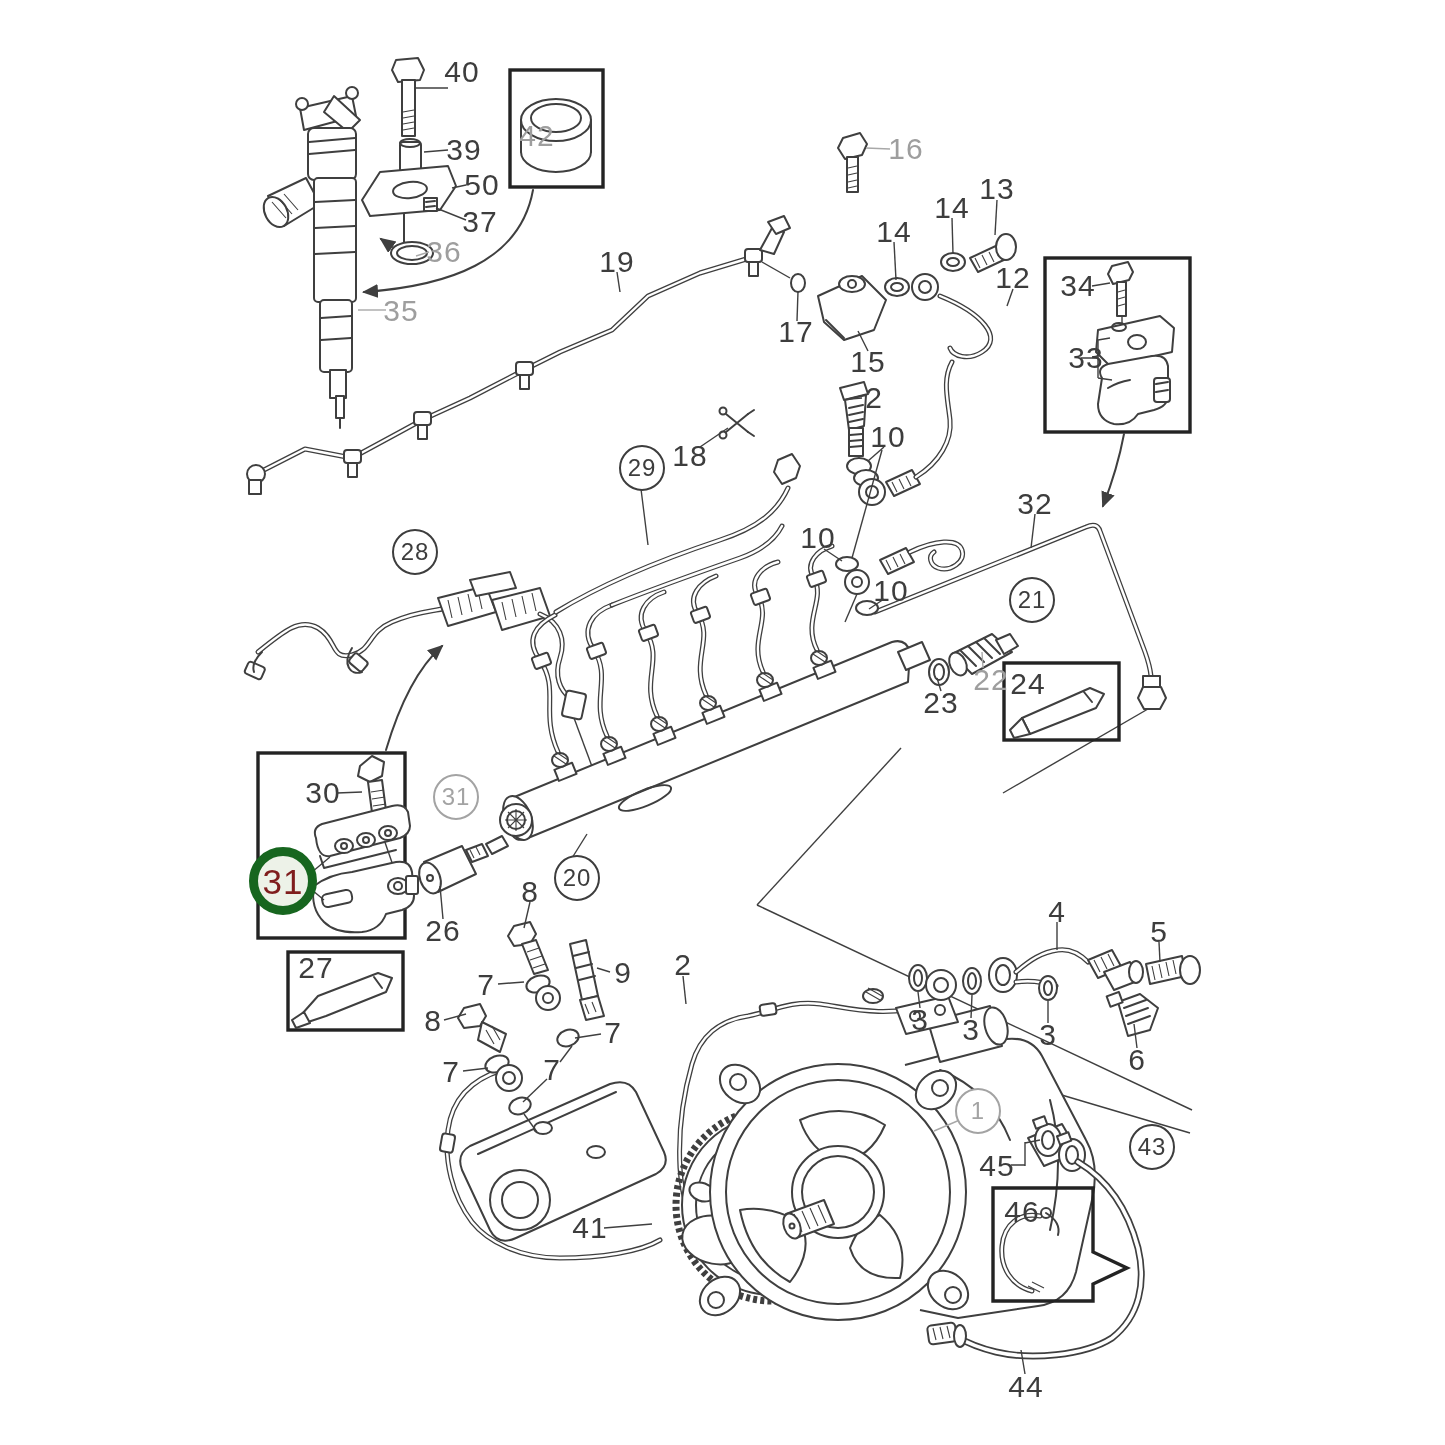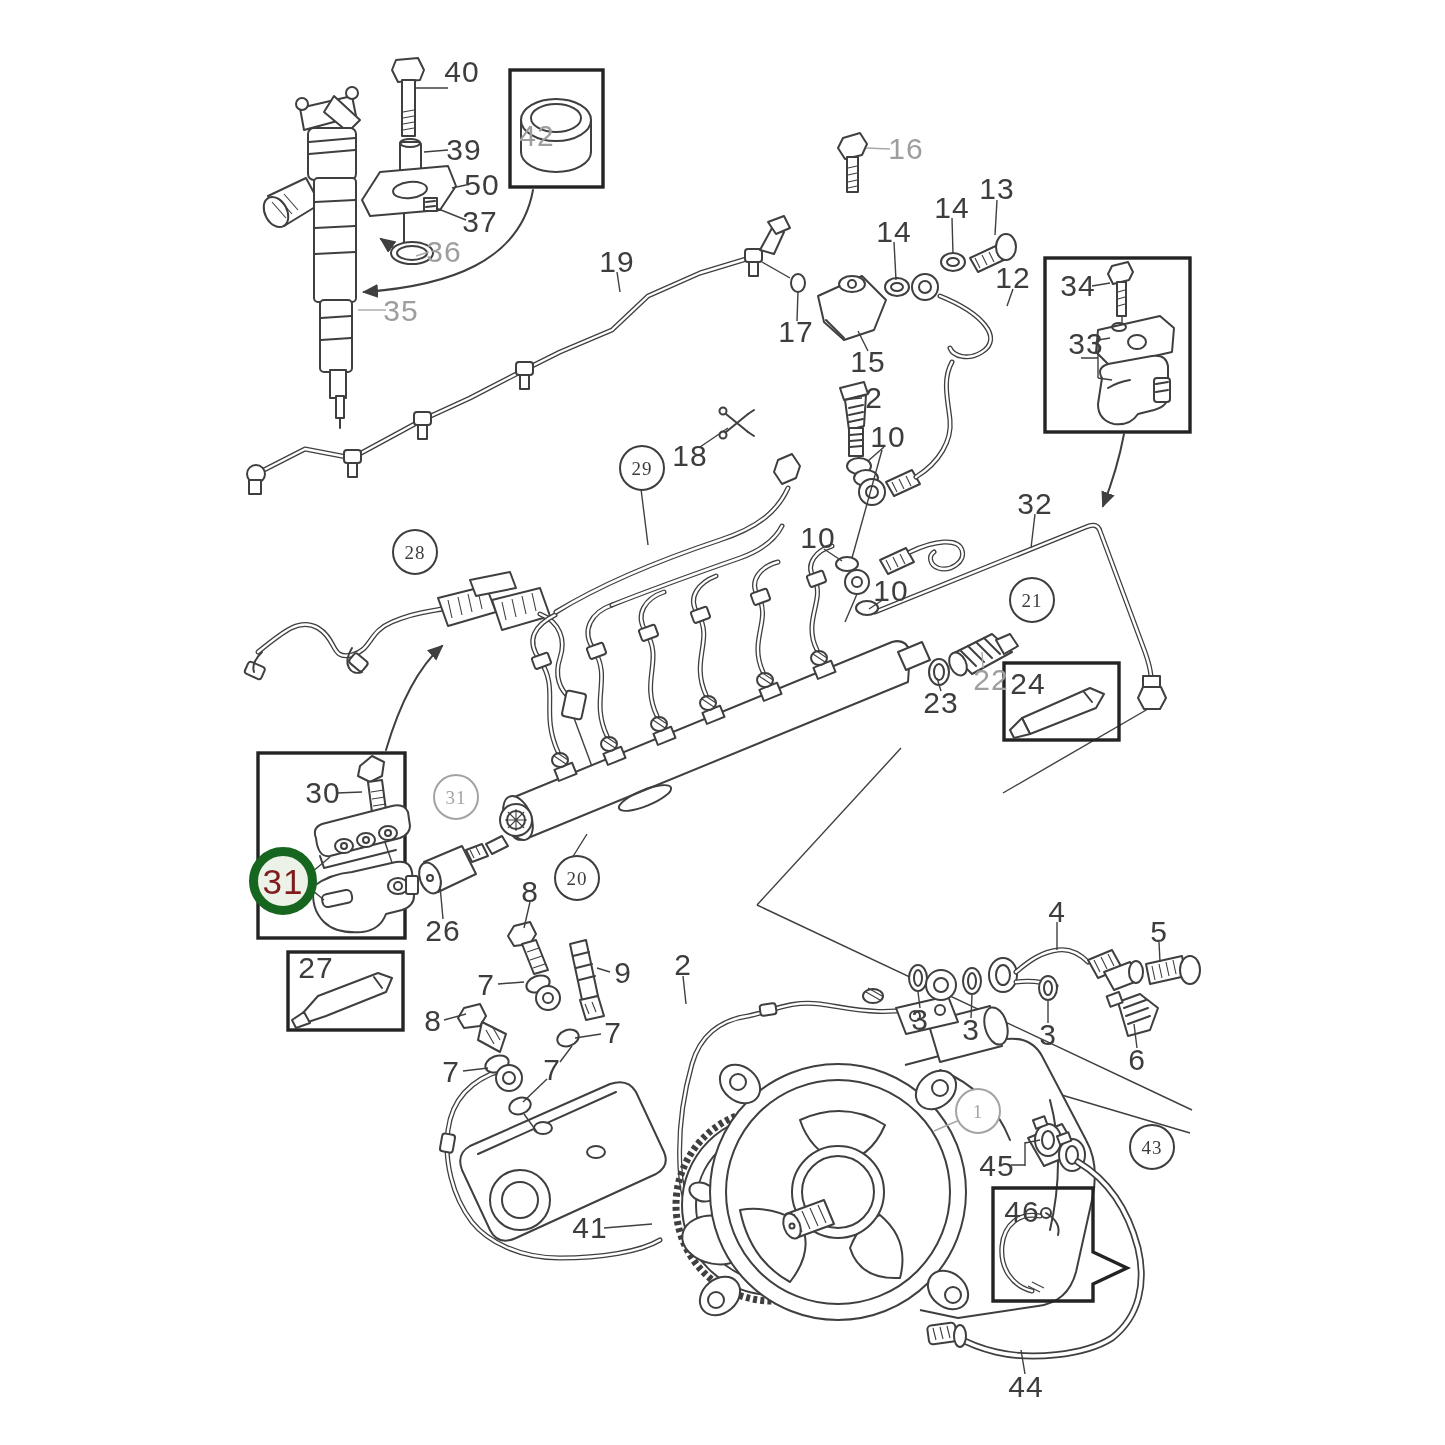--- a/index.html
+++ b/index.html
@@ -19,21 +19,21 @@
   .pipe{stroke:var(--line);stroke-width:5;fill:none;stroke-linecap:round;stroke-linejoin:round}
   .core{stroke:#fff;stroke-width:2.4;fill:none;stroke-linecap:round;stroke-linejoin:round}
   .pipe2{stroke:var(--line);stroke-width:7;fill:none;stroke-linecap:round}
   .core2{stroke:#fff;stroke-width:3.6;fill:none;stroke-linecap:round}
   .lbl{position:absolute;transform:translate(-50%,-50%);
        font:400 30px/1 "Liberation Sans",sans-serif;color:var(--label);
        letter-spacing:1px;white-space:nowrap;cursor:pointer;}
   .lbl.gray{color:var(--gray);}
   .lbl.circle,.lbl.circle-gray{width:42px;height:42px;border:2.6px solid var(--label);
        border-radius:50%;display:flex;align-items:center;justify-content:center;
-       font-size:19px;background:#fff;font-family:Liberation Serif, serif;}
+       font-size:24px;background:#fff;}
   .lbl.circle-gray{border-color:#a3a3a3;color:#a3a3a3;}
   .lbl.circle-highlight{width:50px;height:50px;border:9px solid var(--hl-ring);
        border-radius:50%;display:flex;align-items:center;justify-content:center;
        font-size:35px;background:var(--hl-fill);color:#7f1d1d;}
 </style>
 </head>
 <body>
 
 <div class="stage">
 <svg width="1445" height="1445" viewBox="0 0 1445 1445">
@@ -530,21 +530,21 @@
       <div class="lbl gray" style="left: 401px; top: 311px;">35</div>
       <div class="lbl plain" style="left: 617px; top: 262px;">19</div>
       <div class="lbl gray" style="left: 906px; top: 149px;">16</div>
       <div class="lbl plain" style="left: 894px; top: 232px;">14</div>
       <div class="lbl plain" style="left: 952px; top: 208px;">14</div>
       <div class="lbl plain" style="left: 997px; top: 189px;">13</div>
       <div class="lbl plain" style="left: 1013px; top: 278px;">12</div>
       <div class="lbl plain" style="left: 796px; top: 332px;">17</div>
       <div class="lbl plain" style="left: 868px; top: 362px;">15</div>
       <div class="lbl plain" style="left: 1078px; top: 286px;">34</div>
-      <div class="lbl plain" style="left: 1066px; top: 344px; padding-left: 40px;">33</div>
+      <div class="lbl plain" style="left: 1066px; top: 358px; padding-left: 40px;">33</div>
       <div class="lbl plain" style="left: 874px; top: 398px;">2</div>
       <div class="lbl plain" style="left: 690px; top: 456px;">18</div>
       <div class="lbl circle" style="left: 642px; top: 468px;">29</div>
       <div class="lbl plain" style="left: 888px; top: 437px;">10</div>
       <div class="lbl plain" style="left: 818px; top: 538px;">10</div>
       <div class="lbl plain" style="left: 891px; top: 591px;">10</div>
       <div class="lbl plain" style="left: 1035px; top: 504px;">32</div>
       <div class="lbl circle" style="left: 415px; top: 552px;">28</div>
       <div class="lbl circle" style="left: 1032px; top: 600px;">21</div>
       <div class="lbl gray" style="left: 983px; top: 680px; margin-left: 8px;">22</div>

